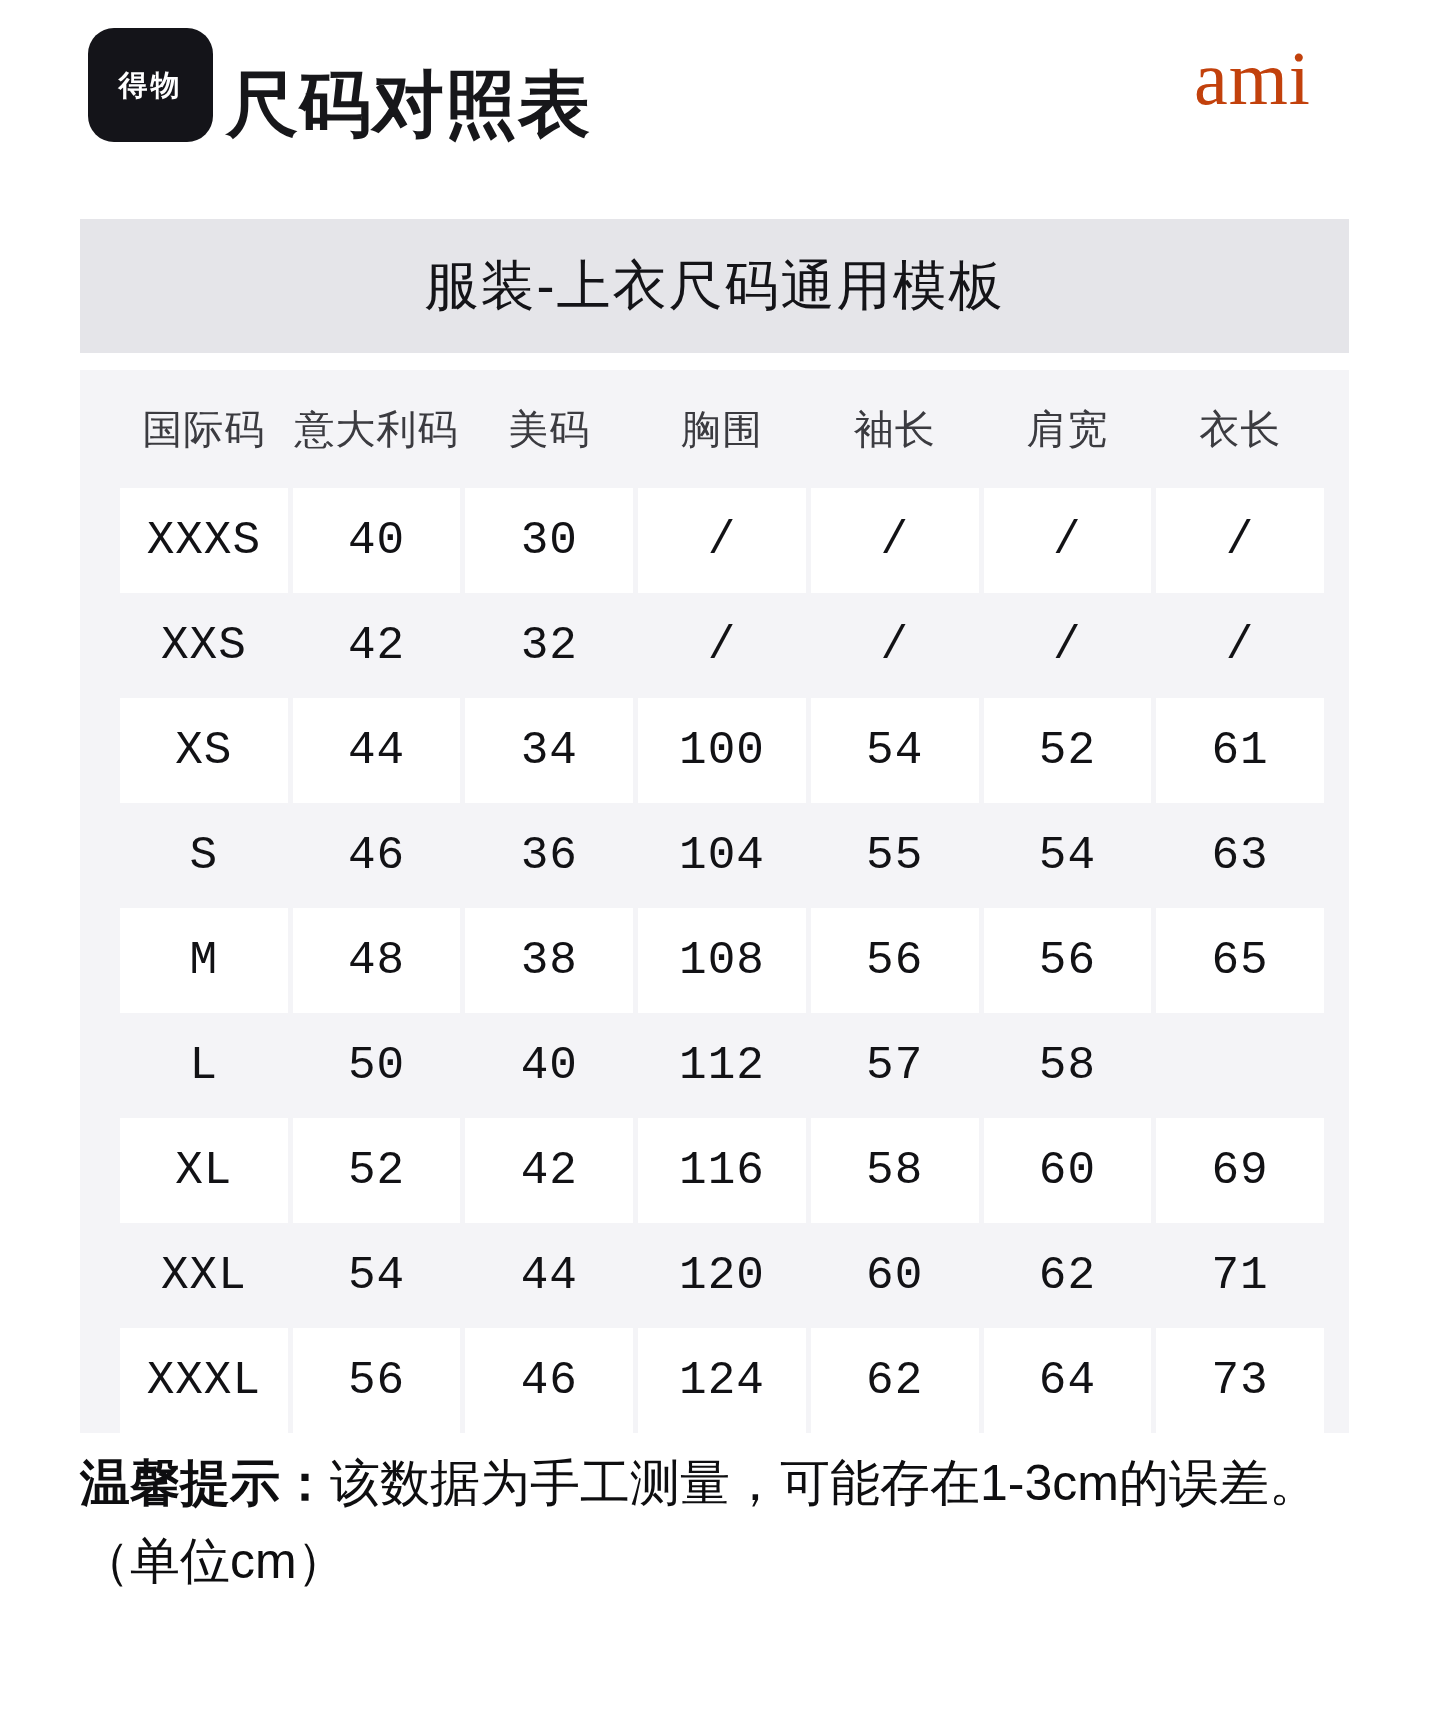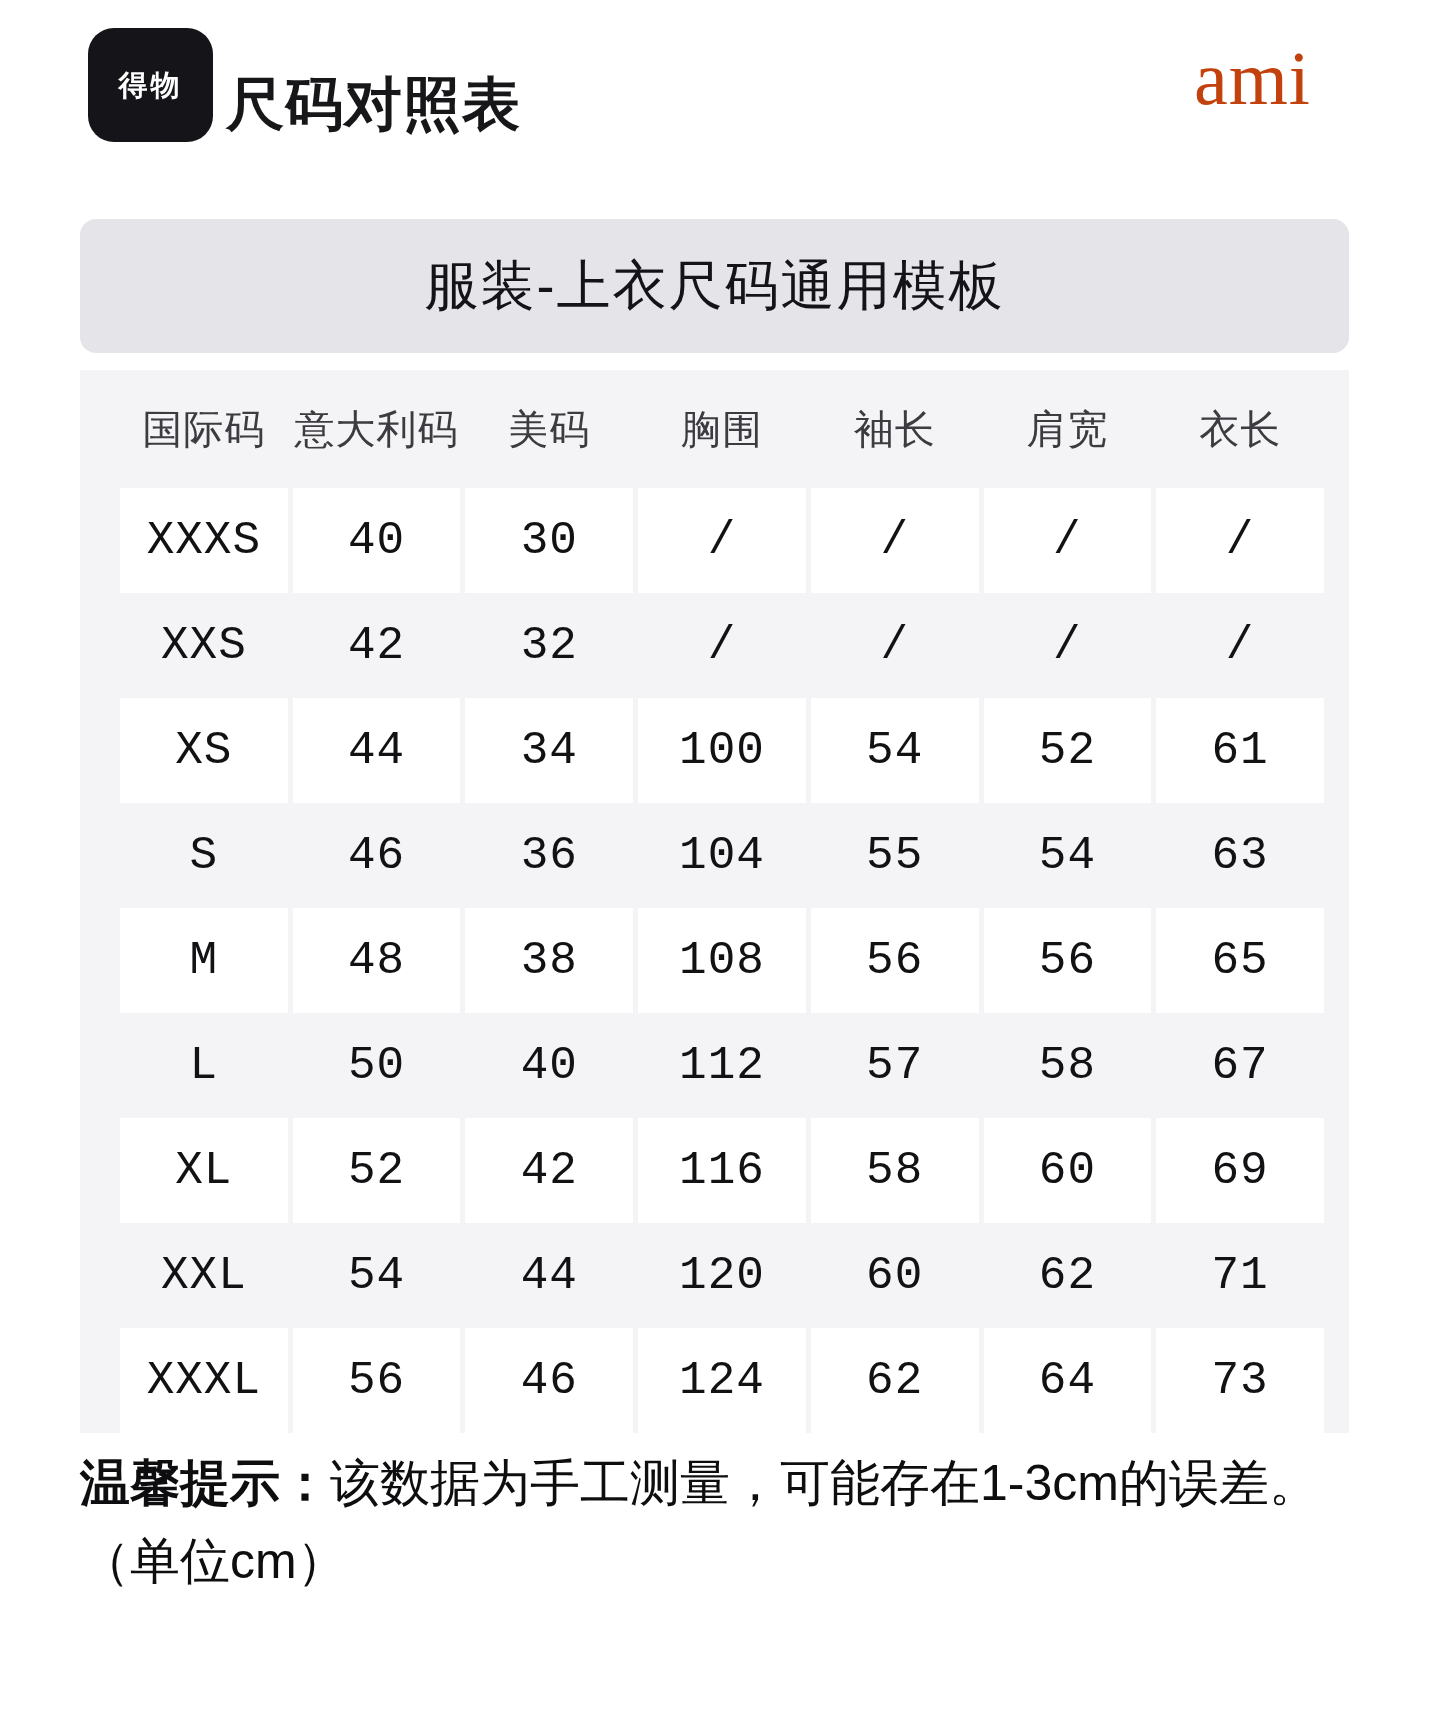--- a/index.html
+++ b/index.html
@@ -11,31 +11,31 @@
   .logo{
     position:absolute;left:88px;top:28px;width:125px;height:114px;
     background:#141419;border-radius:26px;
     display:flex;align-items:center;justify-content:center;
   }
   .logo-text{
     color:#ffffff;font-size:29px;font-weight:700;letter-spacing:3px;line-height:1;
   }
   .title{
     position:absolute;left:226px;top:56px;margin:0;
-    font-size:58px;line-height:96px;font-weight:600;color:#17171a;letter-spacing:1px;
+    font-size:72px;line-height:96px;font-weight:600;color:#17171a;letter-spacing:1px;
   }
   .brand{
     position:absolute;left:1194px;top:38px;
     font-family:"Liberation Serif","DejaVu Serif",serif;
     font-size:76px;line-height:80px;font-weight:500;color:#c2410c;letter-spacing:1px;
   }
   
   .banner{
     position:absolute;left:80px;top:219px;width:1269px;height:134px;
-    background:#e5e5e9;display:flex;align-items:center;justify-content:center;border-radius:16px;
+    background:#e5e5e9;display:flex;align-items:center;justify-content:center;
   }
   .banner-text{
     font-size:54px;font-weight:500;color:#141418;letter-spacing:2px;
   }
   
   .table-section{
     position:absolute;left:80px;top:370px;width:1269px;height:1063px;
     background:#f4f4f7;box-sizing:border-box;padding:0 25px 0 40px;
   }
   .grid{
@@ -217,23 +217,20 @@
           </div>
           <div class="cell">
             <span class="val">112</span>
           </div>
           <div class="cell">
             <span class="val">57</span>
           </div>
           <div class="cell">
             <span class="val">58</span>
           </div>
-          <div class="cell">
-            <span class="val">67</span>
-          </div>
         </div>
         <div class="trow grid striped">
           <div class="cell">
             <span class="val">XL</span>
           </div>
           <div class="cell">
             <span class="val">52</span>
           </div>
           <div class="cell">
             <span class="val">42</span>

